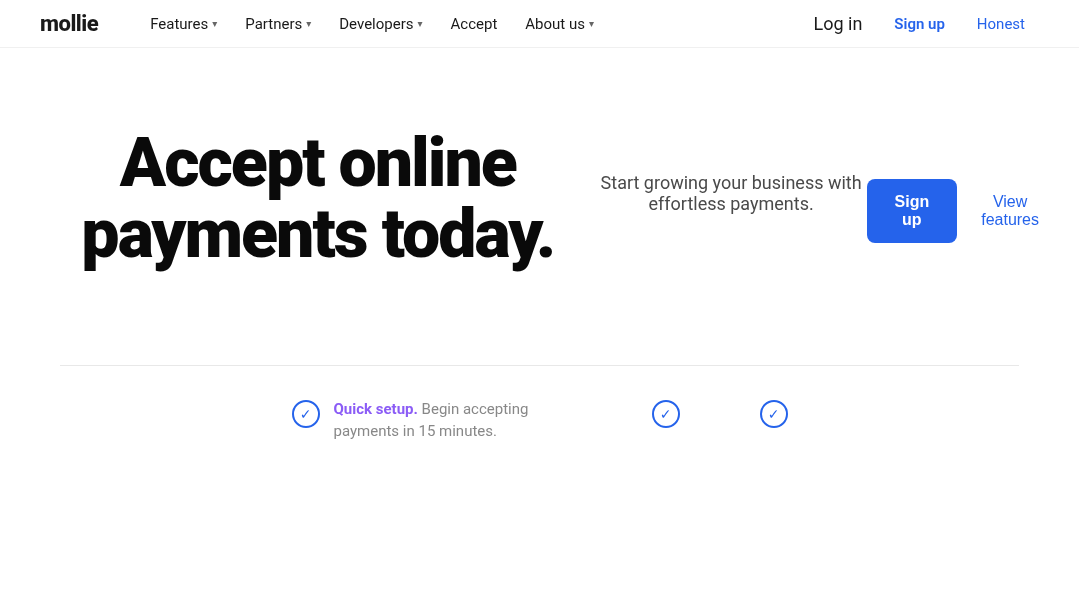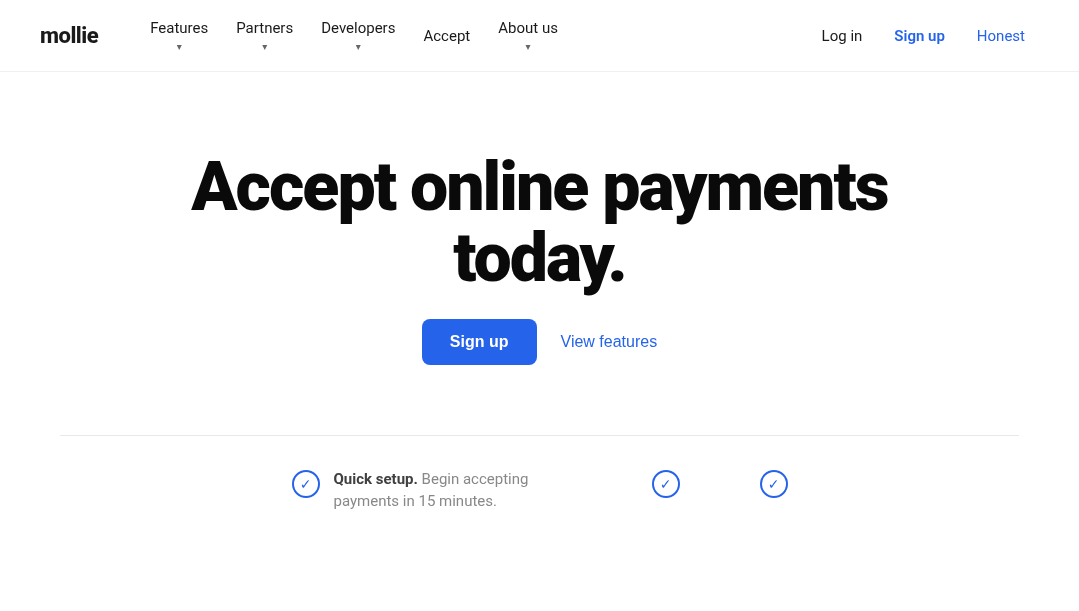--- a/index.html
+++ b/index.html
@@ -15,21 +15,21 @@
       width: 1079px;
       min-height: 611px;
       overflow-x: hidden;
     }
 
     
     nav {
       display: flex;
       align-items: center;
       padding: 0 40px;
-      height: 72px;
+      height: 48px;
       border-bottom: 1px solid #f0f0f0;
       background: #fff;
     }
 
     .nav-logo {
       font-size: 22px;
       font-weight: 800;
       color: #1a1a1a;
       margin-right: 40px;
       letter-spacing: -0.5px;
@@ -45,37 +45,36 @@
     .nav-link {
       display: flex;
       align-items: center;
       gap: 4px;
       padding: 8px 12px;
       font-size: 15px;
       color: #1a1a1a;
       cursor: pointer;
       border-radius: 6px;
       white-space: nowrap;
-      flex-direction: column;
     }
 
     .nav-link .chevron {
       font-size: 10px;
       color: #666;
     }
 
     .nav-right {
       display: flex;
       align-items: center;
       gap: 4px;
     }
 
     .nav-login {
       padding: 8px 14px;
-      font-size: 15px;
+      font-size: 18px;
       color: #1a1a1a;
       cursor: pointer;
       border-radius: 6px;
     }
 
     .nav-signup {
       padding: 8px 14px;
       font-size: 15px;
       color: #2563eb;
       font-weight: 600;
@@ -87,21 +86,20 @@
       padding: 8px 14px;
       font-size: 15px;
       color: #2563eb;
       cursor: pointer;
       border-radius: 6px;
     }
 
     
     .hero {
       display: flex;
-      flex-direction: column;
       align-items: center;
       justify-content: center;
       padding: 80px 40px 60px;
       text-align: center;
     }
 
     .hero-title {
       font-size: 68px;
       font-weight: 900;
       line-height: 1.05;
@@ -181,21 +179,21 @@
       margin-top: 2px;
     }
 
     .feature-text {
       font-size: 15px;
       line-height: 1.5;
       color: #888;
     }
 
     .feature-text strong {
-      color: #404040;
+      color: #8b5cf6;
       font-weight: 700;
     }
   </style>
 </head>
 <body>
 
 <nav>
   <div class="nav-logo">mollie</div>
 
   <div class="nav-links">
@@ -222,20 +220,21 @@
 
   <div class="nav-right">
     <div class="nav-login">Log in</div>
     <div class="nav-signup">Sign up</div>
     <div class="nav-contact">Honest</div>
   </div>
 </nav>
 
 <section class="hero">
   <h1 class="hero-title">Accept online payments today.</h1>
+  <p class="hero-subtitle">Start growing your business with effortless payments.</p>
   <div class="hero-buttons">
     <button class="btn-signup">Sign up</button>
     <button class="btn-features">View features</button>
   </div>
 </section>
 
 <div class="divider"></div>
 
 <div class="features-row">
 

